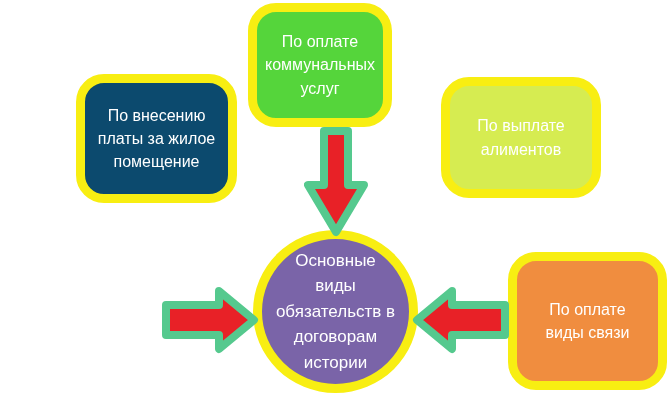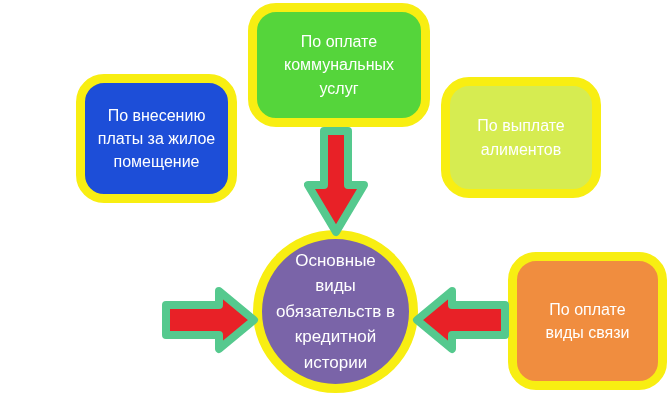--- a/index.html
+++ b/index.html
@@ -23,25 +23,25 @@
     color: #ffffff;
     display: flex;
     align-items: center;
     justify-content: center;
     text-align: center;
     font-size: 16px;
     line-height: 1.45;
   }
   .node-top-left {
     left: 76px; top: 74px; width: 161px; height: 129px;
-    background: #1d4ed8;
+    background: #0c4a6e;
     padding: 0 12px;
   }
   .node-top-center {
-    left: 248px; top: 3px; width: 182px; height: 124px;
+    left: 248px; top: 3px; width: 144px; height: 124px;
     background: #55d53b;
     padding: 0 8px;
   }
   .node-top-right {
     left: 441px; top: 77px; width: 160px; height: 121px;
     background: #d6ec51;
     padding: 0 10px;
   }
   .node-left {
     left: 2px; top: 248px; width: 158px; height: 135px;
@@ -92,21 +92,21 @@
   <div class="node node-top-right">
     <span>По выплате алиментов</span>
   </div>
 
 
   <div class="node node-right">
     <span>По оплате виды связи</span>
   </div>
 
   <div class="node node-center">
-    <span>Основные виды обязательств в кредитной истории</span>
+    <span>Основные виды обязательств в договорам истории</span>
   </div>
 
   <svg class="arrow arrow-down" width="64" height="110" viewBox="0 0 64 110">
     <polygon points="20,4 44,4 44,58 60,58 32,105 4,58 20,58"></polygon>
   </svg>
 
   <svg class="arrow arrow-right" width="98" height="70" viewBox="0 0 98 70">
     <polygon points="5,20 58,20 58,6 93,35 58,64 58,50 5,50"></polygon>
   </svg>
 

